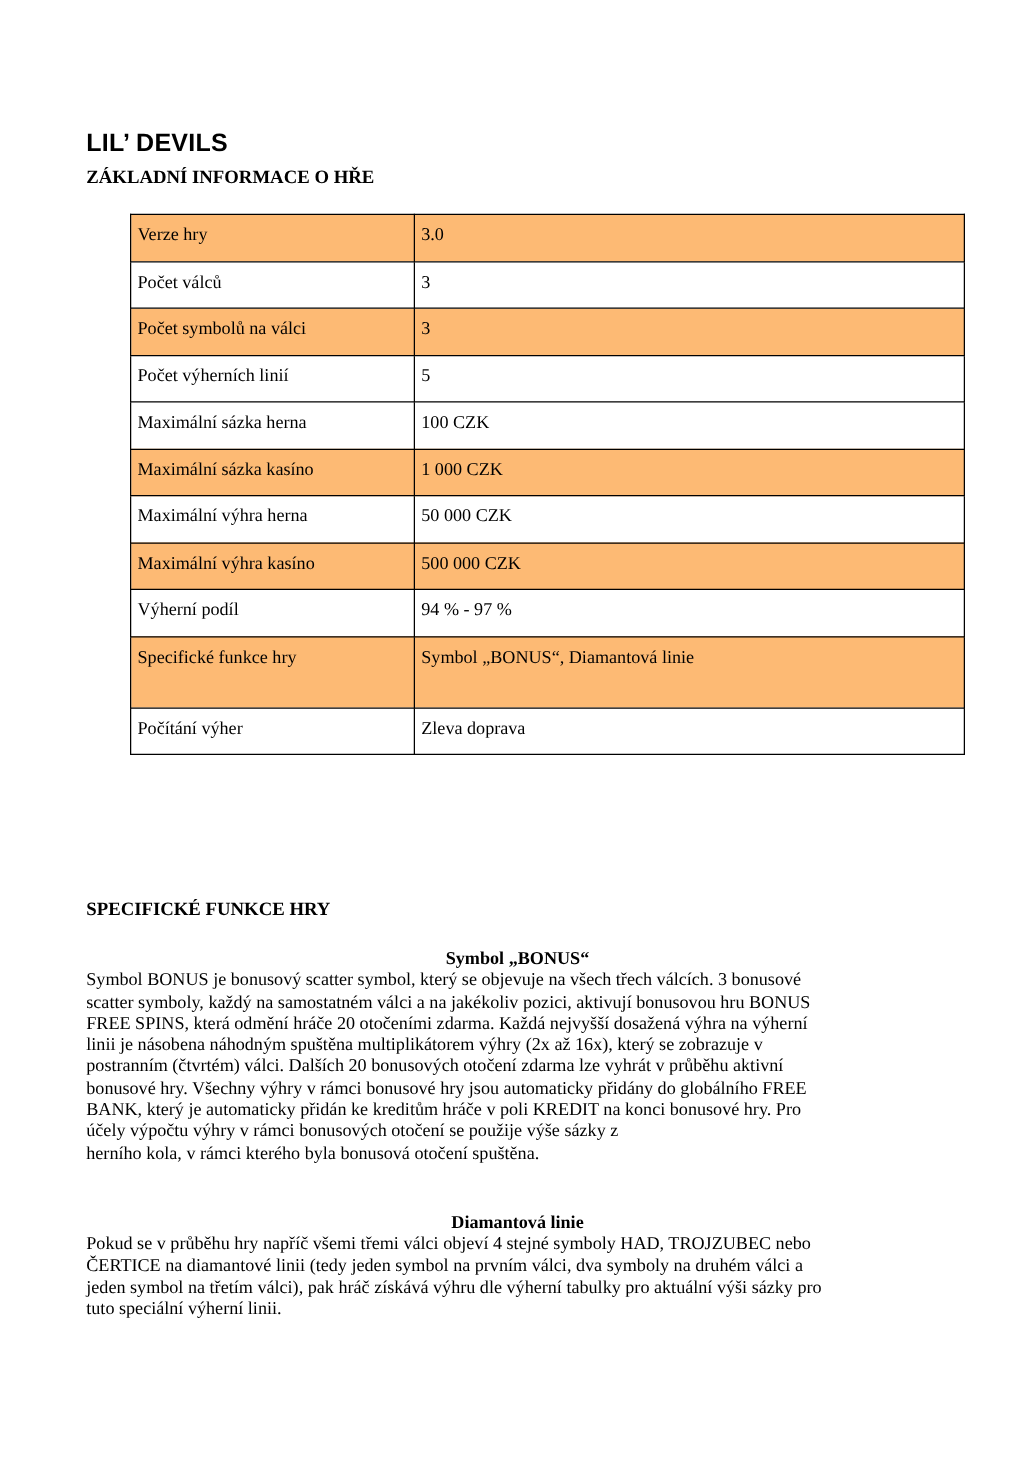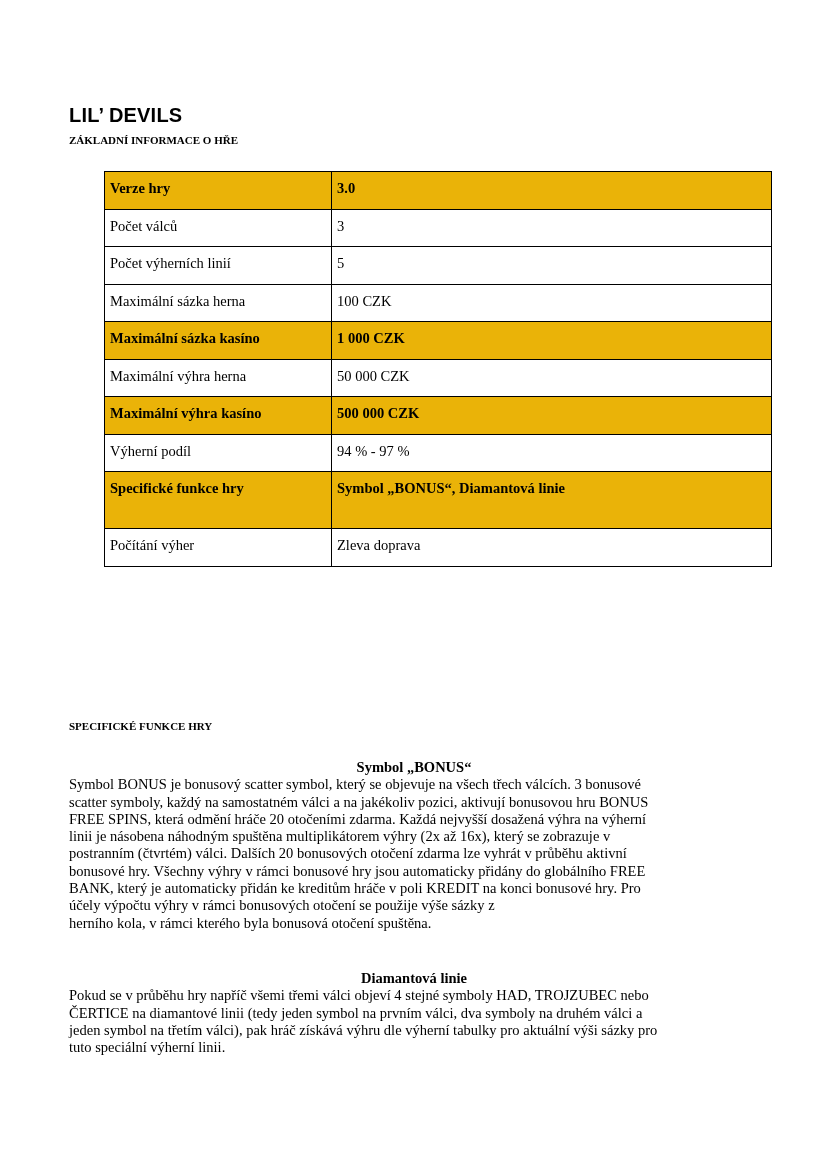--- a/index.html
+++ b/index.html
@@ -4,38 +4,38 @@
 <style>
   html, body { margin: 0; padding: 0; background: #ffffff; }
   body { width: 827px; height: 1169px; position: relative; overflow: hidden; color: #000; }
   .doc-title {
     position: absolute; left: 69px; top: 104px;
     font-family: "Liberation Sans", sans-serif; font-weight: bold; font-size: 20px; letter-spacing: 0.2px;
     margin: 0;
   }
   .section-heading {
     position: absolute; left: 69px;
-    font-family: "Liberation Serif", serif; font-weight: bold; font-size: 11px;
+    font-family: "Liberation Serif", serif; font-weight: bold; font-size: 15px;
     margin: 0;
   }
   #h-basic { top: 134px; }
   #h-features { top: 720px; }
   table.info {
     position: absolute; left: 104px; top: 171px;
     width: 668px; border-collapse: collapse;
     font-family: "Liberation Serif", serif; font-size: 14.5px;
   }
   table.info td {
     border: 1.5px solid #000;
     padding: 0 5px; vertical-align: top; padding-top: 8px;
     box-sizing: border-box;
   }
   table.info td.label { width: 227px; }
   table.info tr { height: 37.5px; }
-  table.info tr.shaded td { background: #eab308; font-weight: bold; }
+  table.info tr.shaded td { background: #fdba74; }
   table.info tr.tall { height: 57px; }
   .feature {
     position: absolute; left: 69px; width: 690px;
     font-family: "Liberation Serif", serif; font-size: 14.5px; line-height: 17.3px;
   }
   .feature .feature-title { font-weight: bold; display: block; text-align: center; }
   .feature p { margin: 0; }
   #feature-bonus { top: 759px; }
   #feature-diamond { top: 970px; }
 </style>
@@ -47,20 +47,24 @@
 <h2 class="section-heading" id="h-basic">ZÁKLADNÍ INFORMACE O HŘE</h2>
 
 <table class="info">
   <tbody>
     <tr class="shaded">
       <td class="label">Verze hry</td>
       <td>3.0</td>
     </tr>
     <tr>
       <td class="label">Počet válců</td>
+      <td>3</td>
+    </tr>
+    <tr class="shaded">
+      <td class="label">Počet symbolů na válci</td>
       <td>3</td>
     </tr>
     <tr>
       <td class="label">Počet výherních linií</td>
       <td>5</td>
     </tr>
     <tr>
       <td class="label">Maximální sázka herna</td>
       <td>100 CZK</td>
     </tr>

